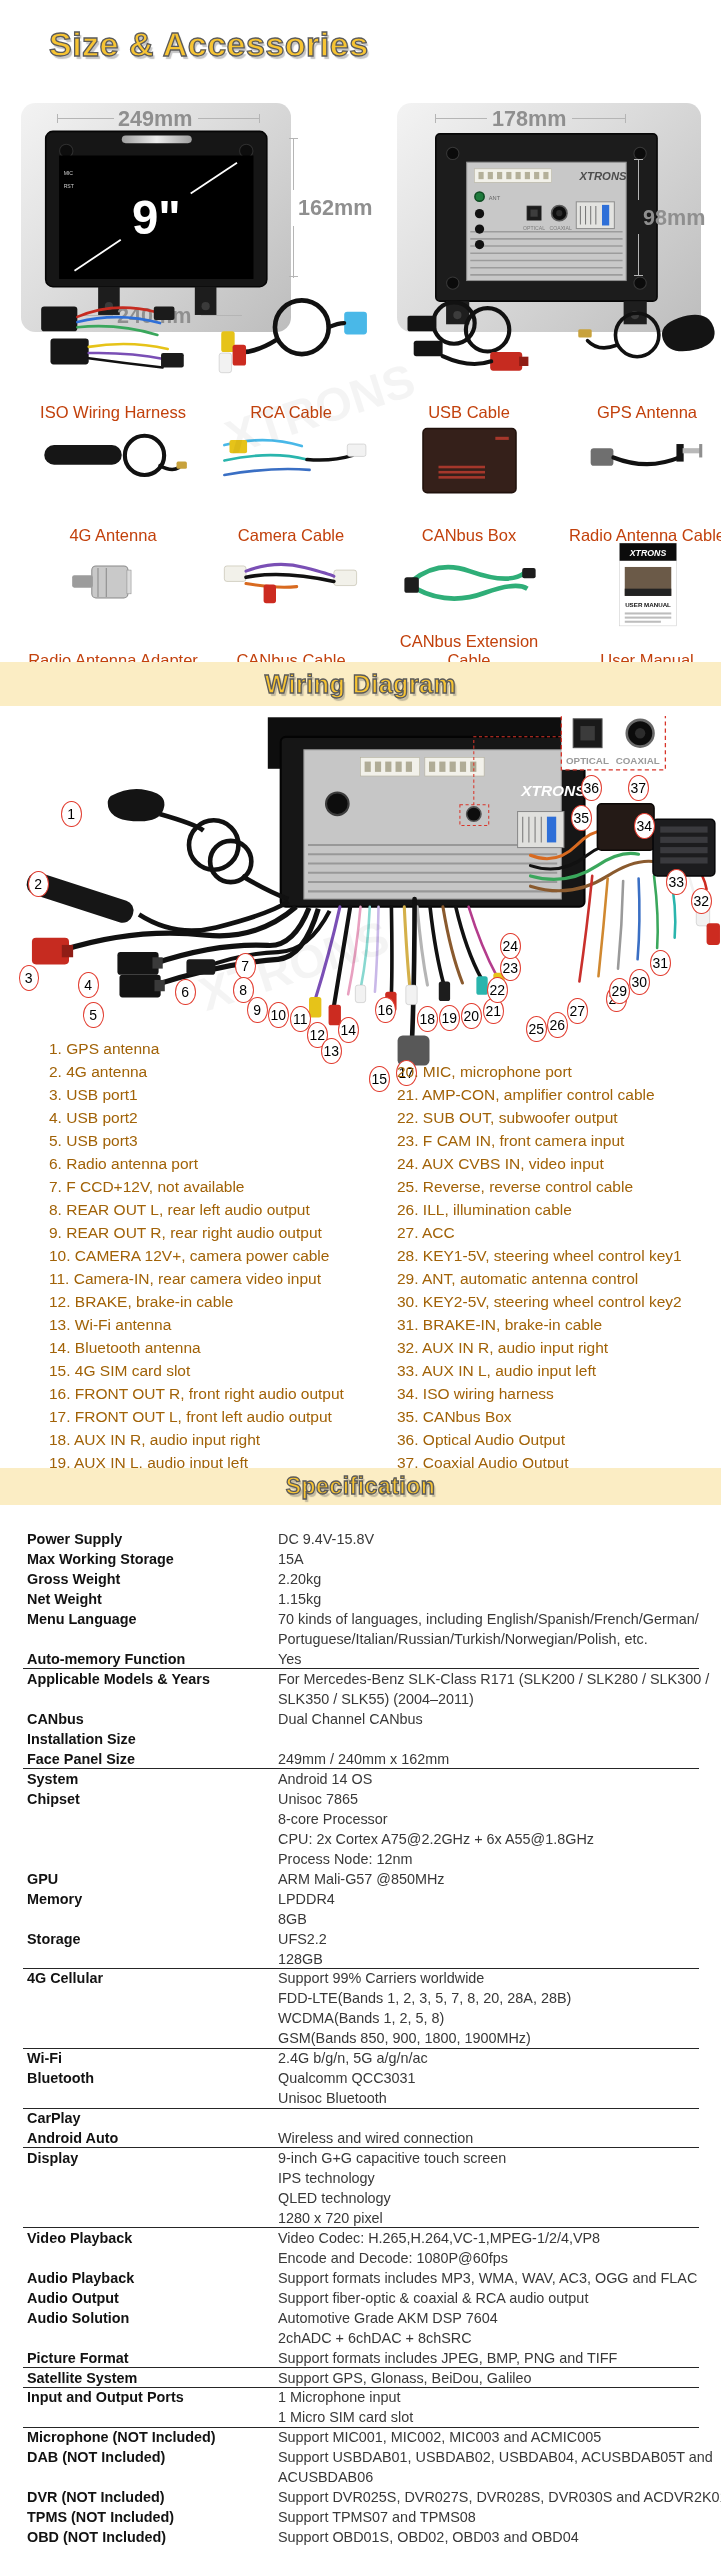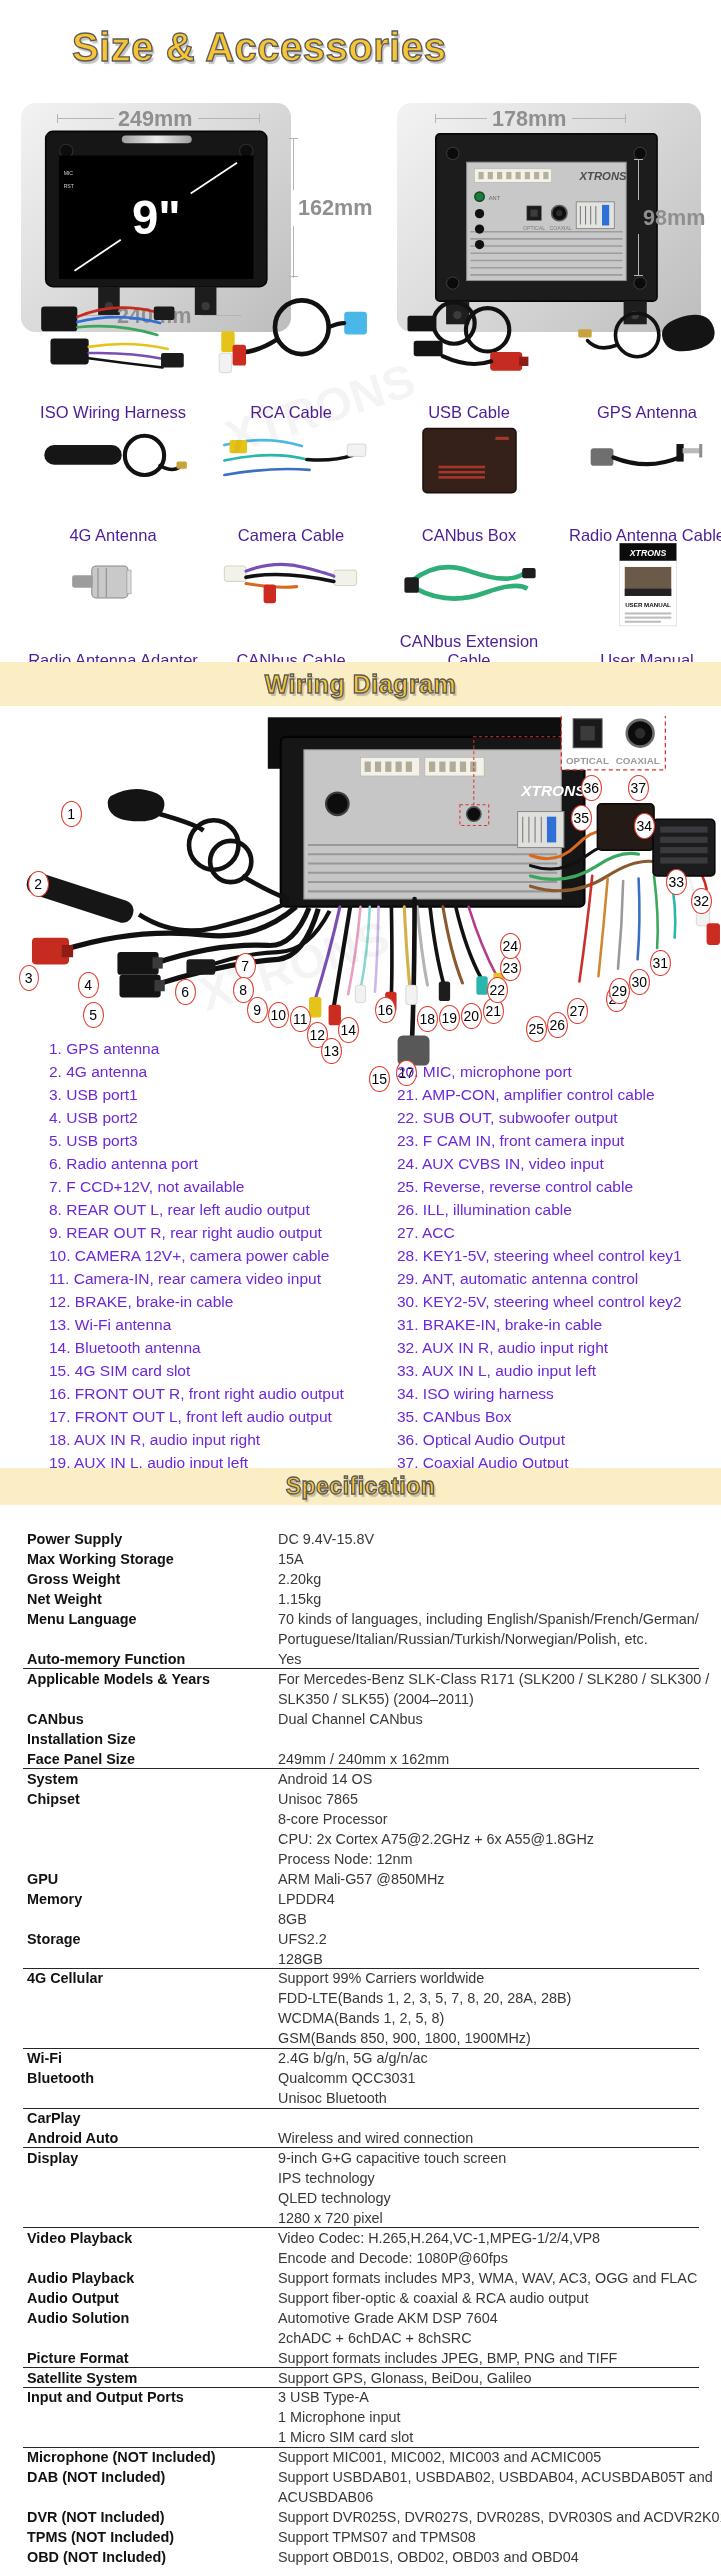--- a/index.html
+++ b/index.html
@@ -2,45 +2,45 @@
 <html style="font-size:8.2px"><head>
 <meta charset="utf-8">
 <style>
   html,body{margin:0;padding:0;background:#fff;}
   #page{position:relative;width:721px;height:2705px;background:#fff;overflow:hidden;
         font-family:"Liberation Sans",sans-serif;}
   .abs{position:absolute;}
   
   .otitle{font-weight:bold;color:#F7C433;-webkit-text-stroke:1.3px #5a5a5a;
           text-shadow:2.1px 2.6px 1px rgba(90,90,90,.35);letter-spacing:0.5px;}
-  #main-title{left:49px;top:25px;font-size:40px;margin-left:23px;}
+  #main-title{left:49px;top:25px;font-size:34px;}
   .band{left:0;width:721px;background:#FBEDC4;display:flex;align-items:center;justify-content:center;}
   #wiring-band{top:662px;height:44px;}
   #spec-band{top:1468px;height:37px;}
   #wiring-band .otitle{font-size:25px;}
   #spec-band .otitle{font-size:23px;}
   
   .panel{border-radius:14.4px;background:linear-gradient(135deg,#f3f3f3 0%,#dcdcdc 45%,#bdbdbd 100%);}
   #panel-front{left:20.6px;top:103px;width:270px;height:229px;}
   #panel-rear{left:397px;top:103px;width:304px;height:229px;}
   .dim{color:#8f8f8f;font-size:21.6px;font-weight:bold;white-space:nowrap;}
   .dline{background:#b5b5b5;}
   .dline.h{height:1px;} .dline.v{width:1px;}
   .tick{background:#b5b5b5;}
   
   .acc-cell{position:absolute;width:170px;text-align:center;}
   .acc-img{height:92px;display:flex;align-items:center;justify-content:center;}
   .acc-cap{height:41px;display:flex;align-items:flex-end;justify-content:center;
-           font-size:16.5px;color:#4c1d95;line-height:19px;}
+           font-size:16.5px;color:#c2410c;line-height:19px;}
   
   .co{position:absolute;width:18.5px;height:24px;border:1.3px solid #e23d30;border-radius:50%;
       background:#fff;color:#000;font-size:14px;font-weight:normal;
       display:flex;align-items:center;justify-content:center;}
   
-  .plist{position:absolute;font-size:15.5px;color:#6d28d9;}
+  .plist{position:absolute;font-size:15.5px;color:#a16207;}
   .plist div{height:23px;line-height:23px;white-space:nowrap;}
   
   #spec{position:absolute;left:0;top:1529px;width:721px;}
   .srow{display:flex;}
   .slab{flex:none;width:251px;padding-left:27px;font-weight:bold;color:#121212;}
   .sval{flex:1;color:#383838;}
   .sline{height:20px;line-height:20px;font-size:14.4px;white-space:nowrap;}
   hr.sdiv{border:none;border-top:1.3px solid #262626;margin:-0.6px 21.6px -0.6px 23px;}
   .wm{position:absolute;font-size:47px;font-weight:bold;color:#000;opacity:.04;transform:rotate(-18deg);}
 </style>
@@ -724,21 +724,20 @@
       <div class="srow">
         <div class="slab sline">Satellite System</div>
         <div class="sval">
           <div class="sline">Support GPS, Glonass, BeiDou, Galileo</div>
         </div>
       </div>
       <hr class="sdiv">
       <div class="srow">
         <div class="slab sline">Input and Output Ports</div>
         <div class="sval">
-          <div class="sline">3 USB Type-A</div>
           <div class="sline">1 Microphone input</div>
           <div class="sline">1 Micro SIM card slot</div>
         </div>
       </div>
       <hr class="sdiv">
       <div class="srow">
         <div class="slab sline">Microphone (NOT Included)</div>
         <div class="sval">
           <div class="sline">Support MIC001, MIC002, MIC003 and ACMIC005</div>
         </div>

